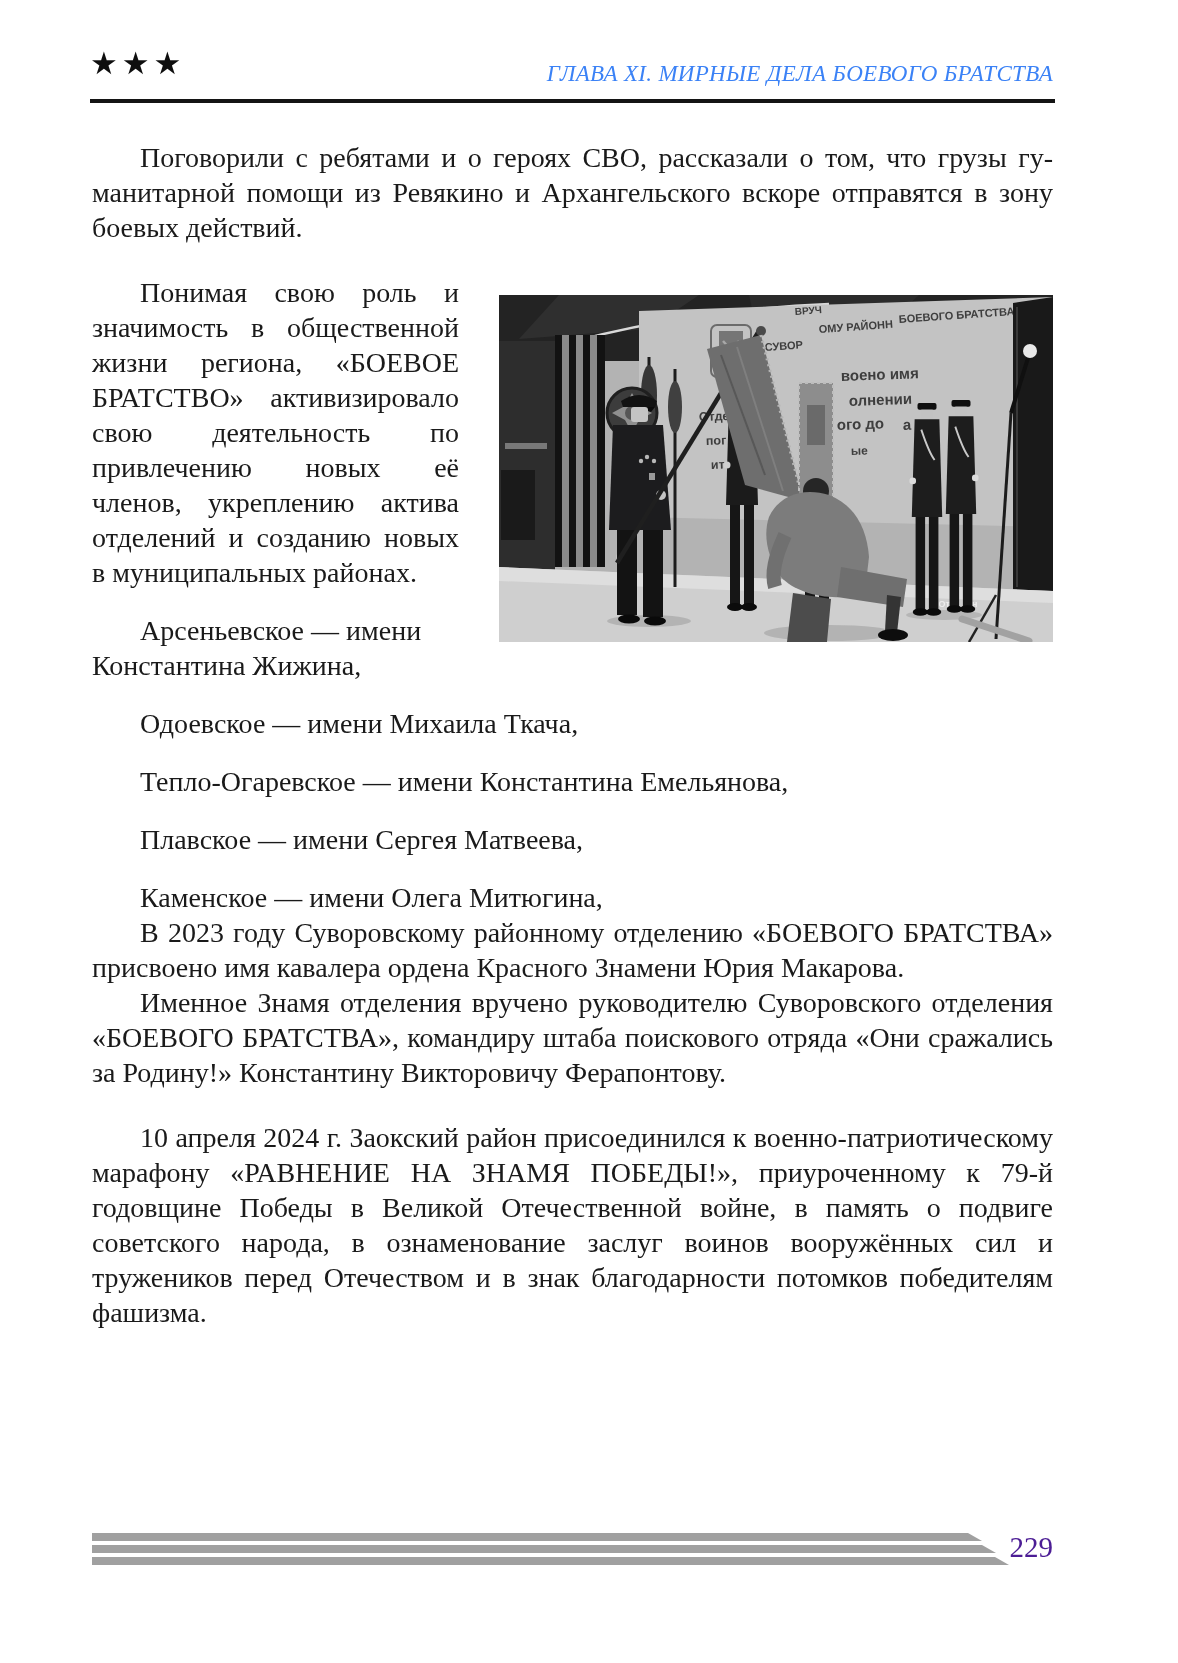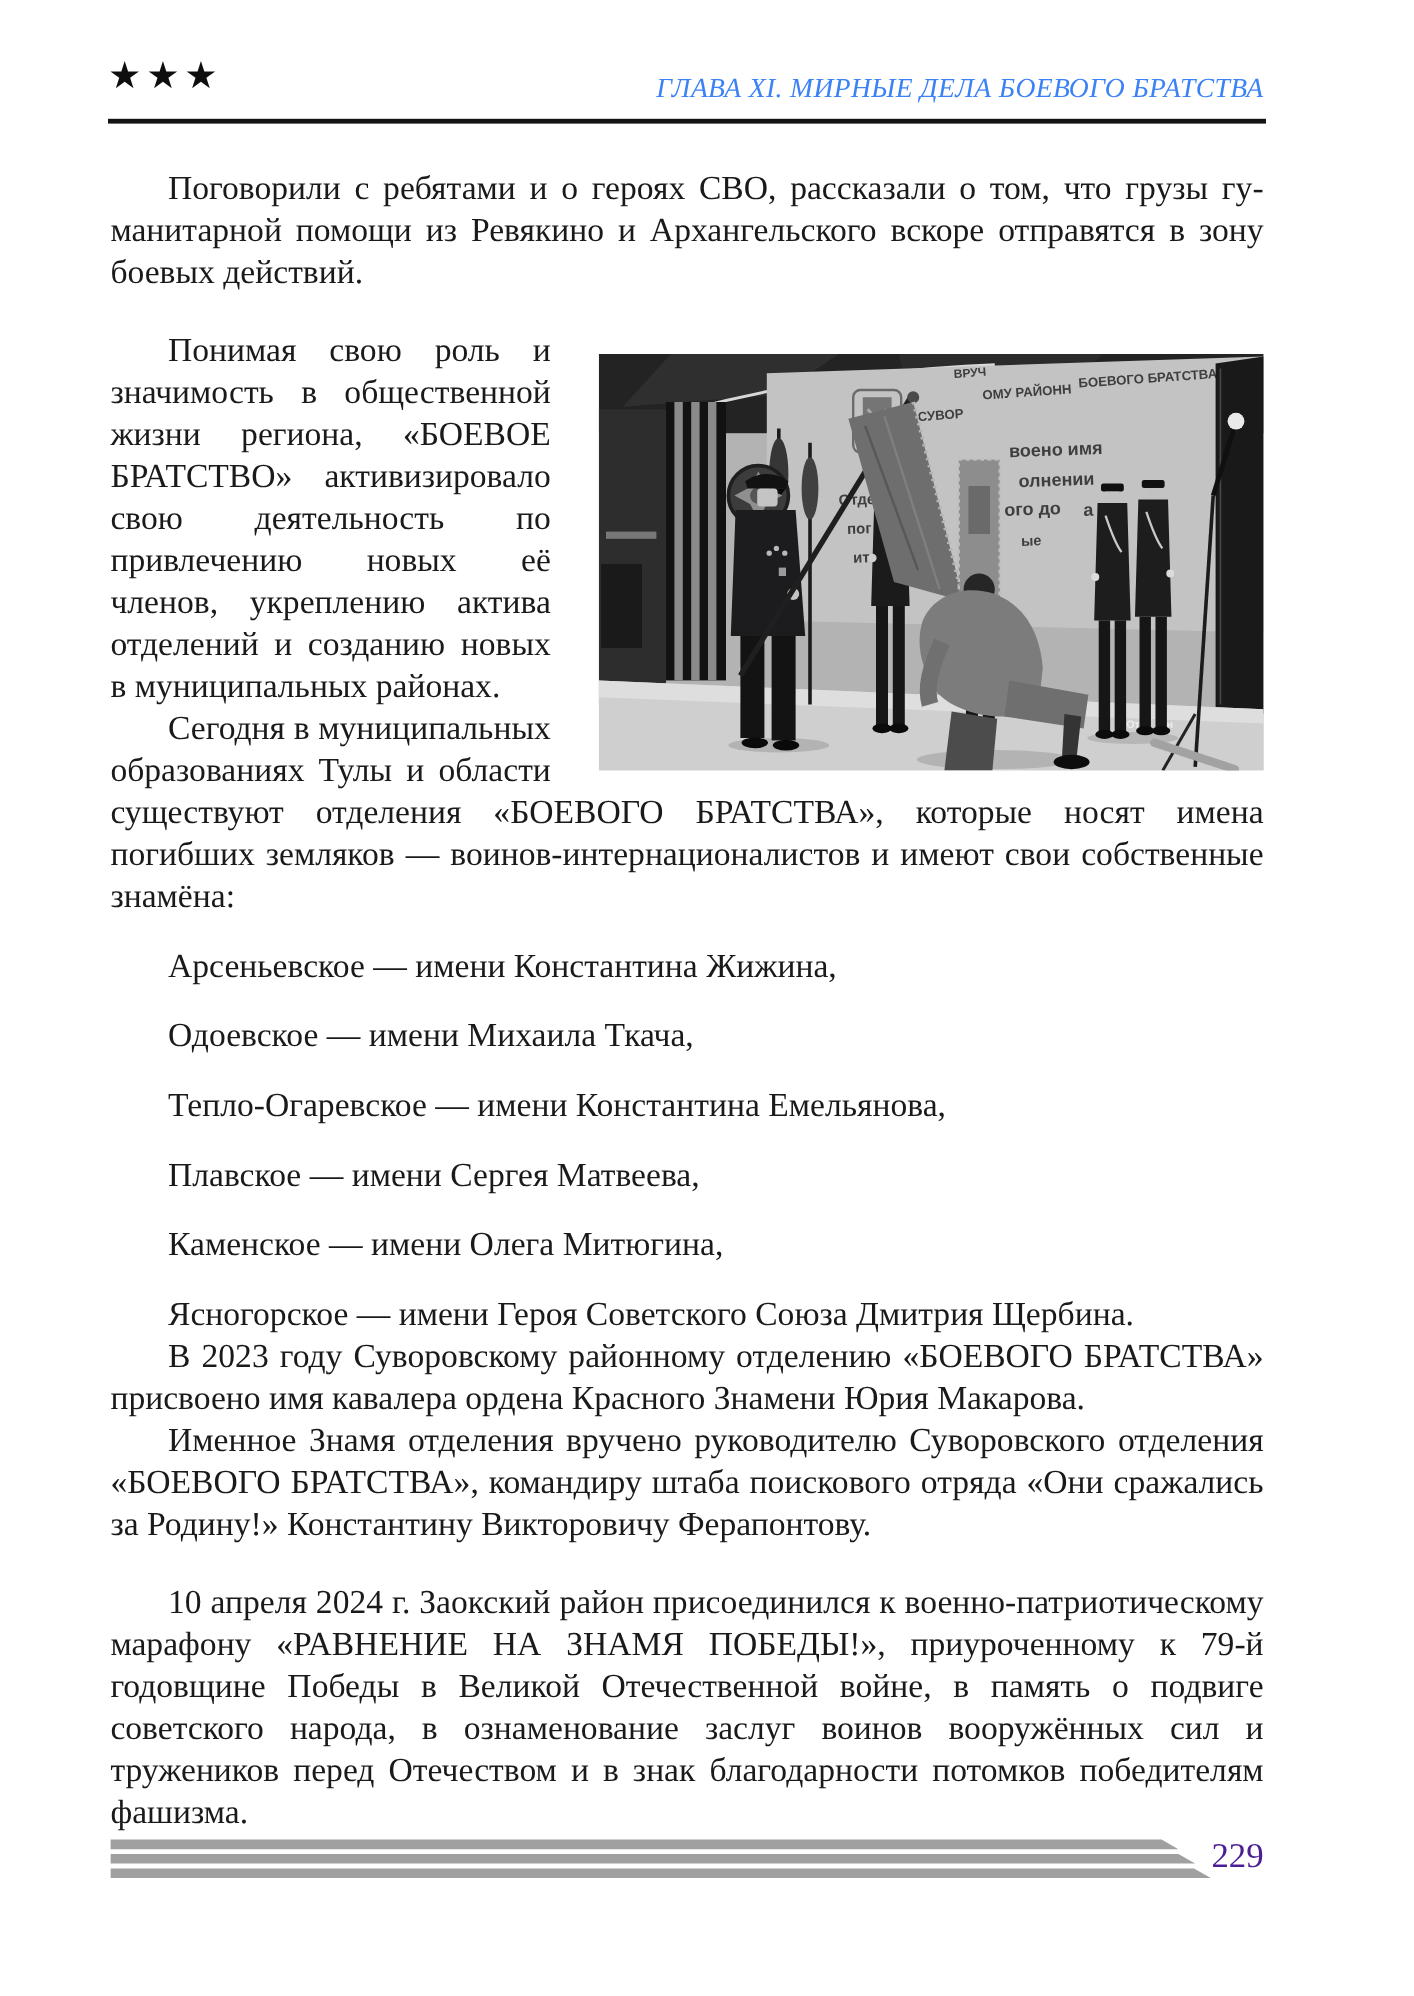--- a/index.html
+++ b/index.html
@@ -222,27 +222,25 @@
           <g>
             <circle cx="531" cy="56" r="7" fill="#e9e9e9"></circle>
             <line x1="529" y1="63" x2="512" y2="118" stroke="#101010" stroke-width="4"></line>
             <line x1="512" y1="118" x2="497" y2="344" stroke="#1c1c1c" stroke-width="3"></line>
             <line x1="497" y1="300" x2="470" y2="347" stroke="#222222" stroke-width="2.5"></line>
             <line x1="463" y1="324" x2="530" y2="346" stroke="#a2a2a2" stroke-width="7" stroke-linecap="round"></line>
           </g>
         </svg>
       </span><span>Понимая свою роль и значимость в обществен­ной жизни региона, «БОЕ­ВОЕ БРАТСТВО» активизи­ровало свою деятельность по привлечению новых её членов, укреплению актива отделений и созданию новых в муниципальных районах.</span>
     </p>
-    <p>Сегодня в муниципаль­ных образованиях Тулы и об­ласти существуют отделения «БОЕВОГО БРАТСТВА», которые носят имена погибших земляков — воинов-интернационалистов и имеют свои собственные знамёна:</p>
     <p class="flagline">Арсеньевское — имени Константина Жижина,</p>
     <p class="flagline">Одоевское — имени Михаила Ткача,</p>
     <p class="flagline">Тепло-Огаревское — имени Константина Емельянова,</p>
     <p class="flagline">Плавское — имени Сергея Матвеева,</p>
     <p class="flagline">Каменское — имени Олега Митюгина,</p>
-    <p class="flagline">Ясногорское — имени Героя Советского Союза Дмитрия Щербина.</p>
     <p>В 2023 году Суворовскому районному отделению «БОЕВОГО БРАТ­СТВА» присвоено имя кавалера ордена Красного Знамени Юрия Макарова.</p>
     <p>Именное Знамя отделения вручено руководителю Суворовского от­деления «БОЕВОГО БРАТСТВА», командиру штаба поискового отряда «Они сражались за Родину!» Константину Викторовичу Ферапонтову.</p>
     <p class="sp">10 апреля 2024 г. Заокский район присоединился к военно-пат­риотическому марафону «РАВНЕНИЕ НА ЗНАМЯ ПОБЕДЫ!», приу­роченному к 79-й годовщине Победы в Великой Отечественной войне, в память о подвиге советского народа, в ознаменование заслуг воинов вооружённых сил и тружеников перед Отечеством и в знак благодарно­сти потомков победителям фашизма.</p>
   </div>
 
   <svg class="footer-stripes" width="961" height="40" viewBox="0 0 961 40">
     <polygon points="0,2 876,2 890,10 0,10" fill="#a0a0a0"></polygon>
     <polygon points="0,14 890,14 904,22 0,22" fill="#a0a0a0"></polygon>
     <polygon points="0,26 903,26 917,34 0,34" fill="#a0a0a0"></polygon>
   </svg>

